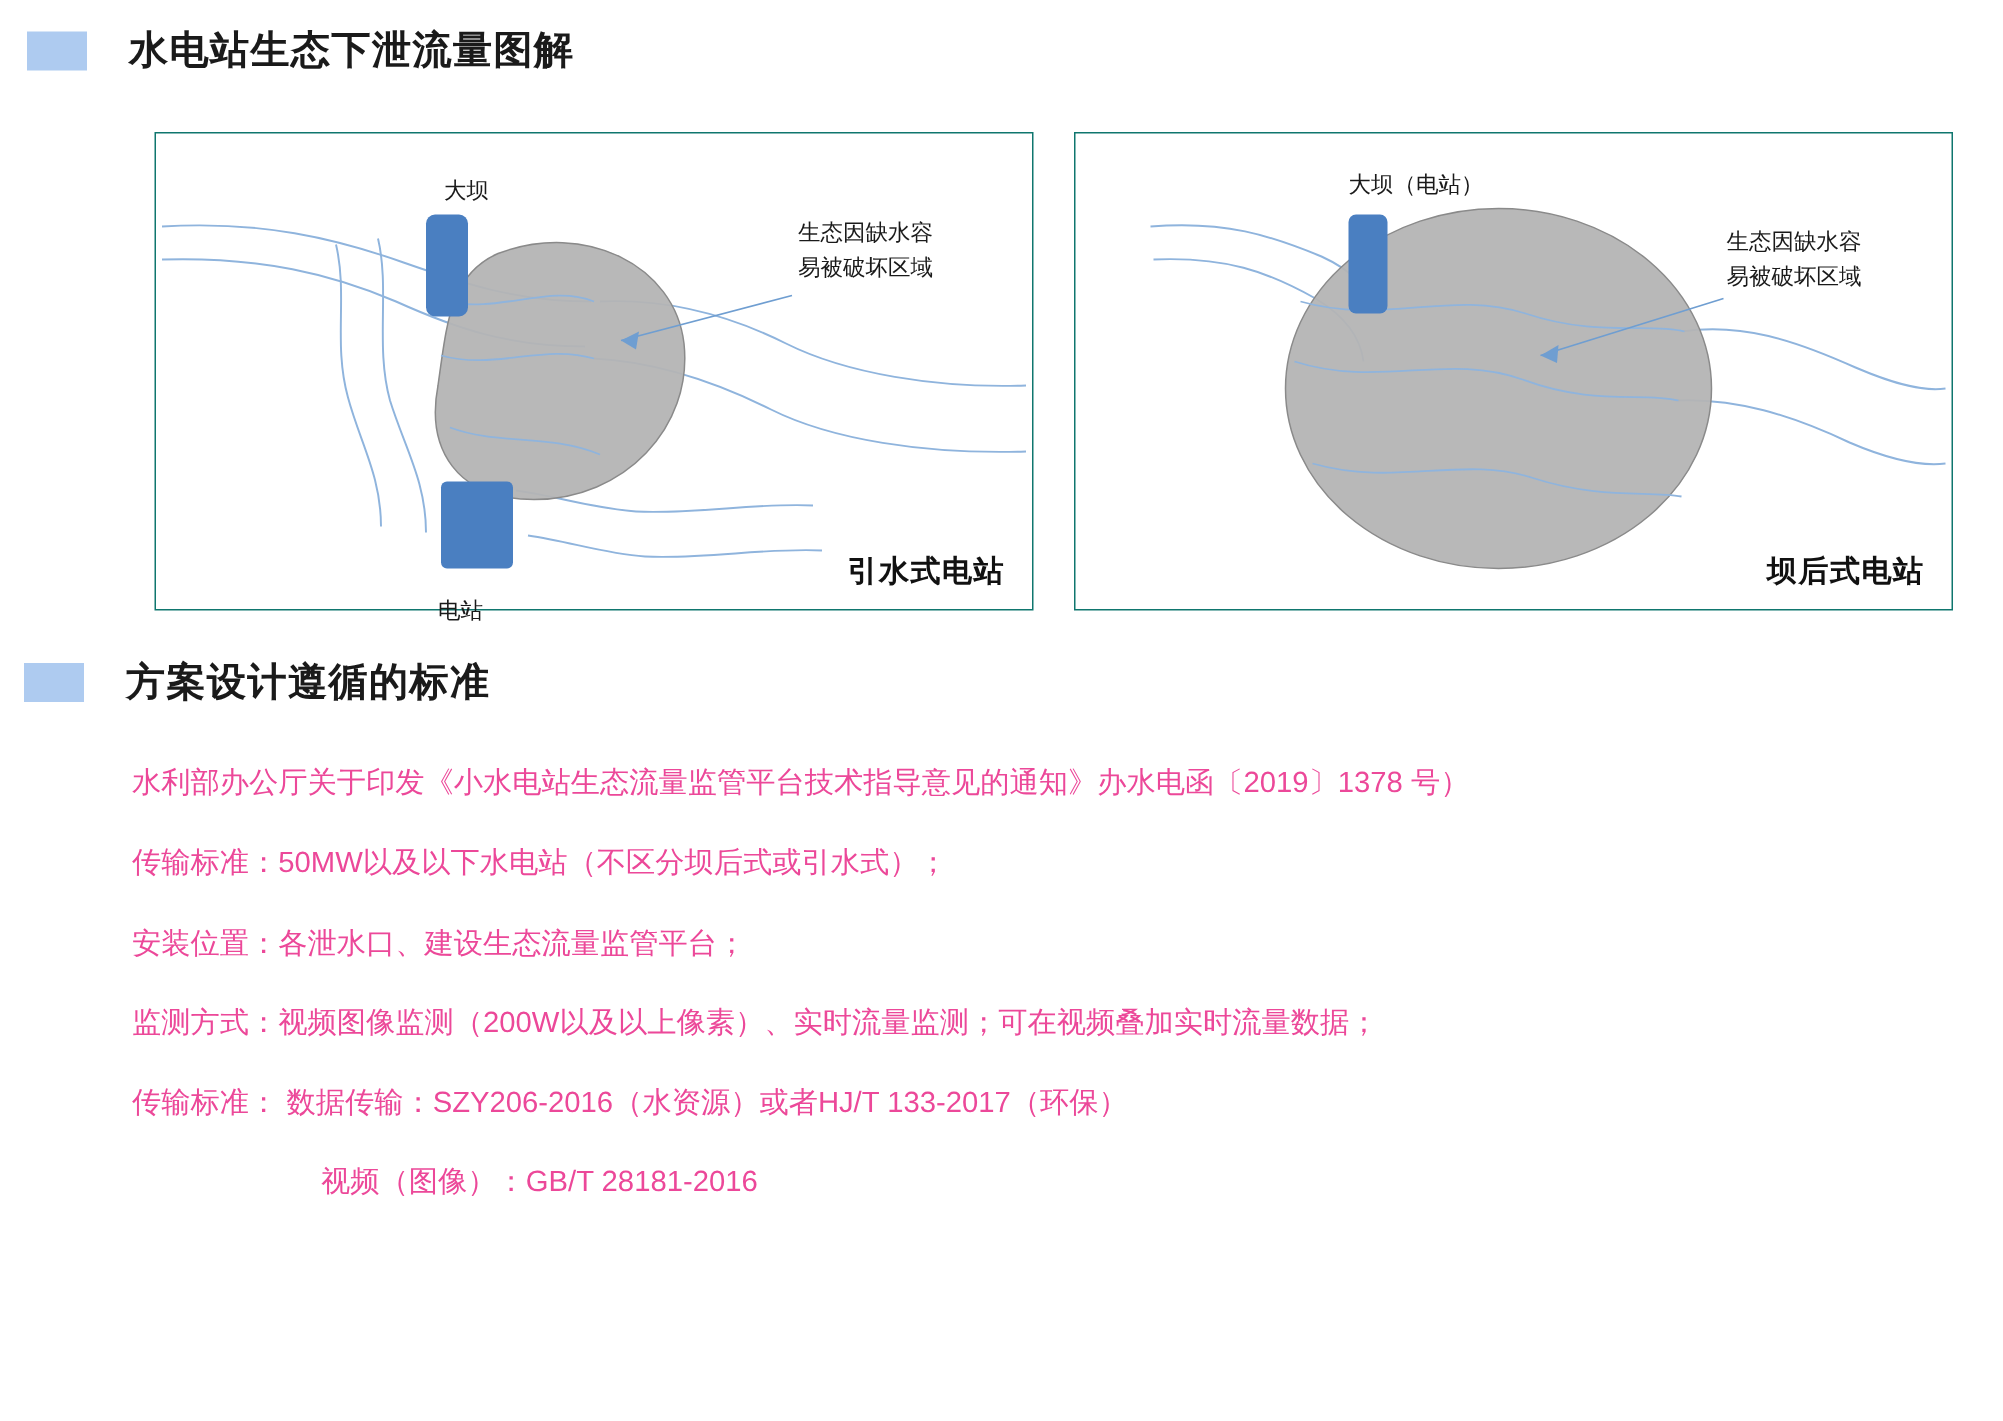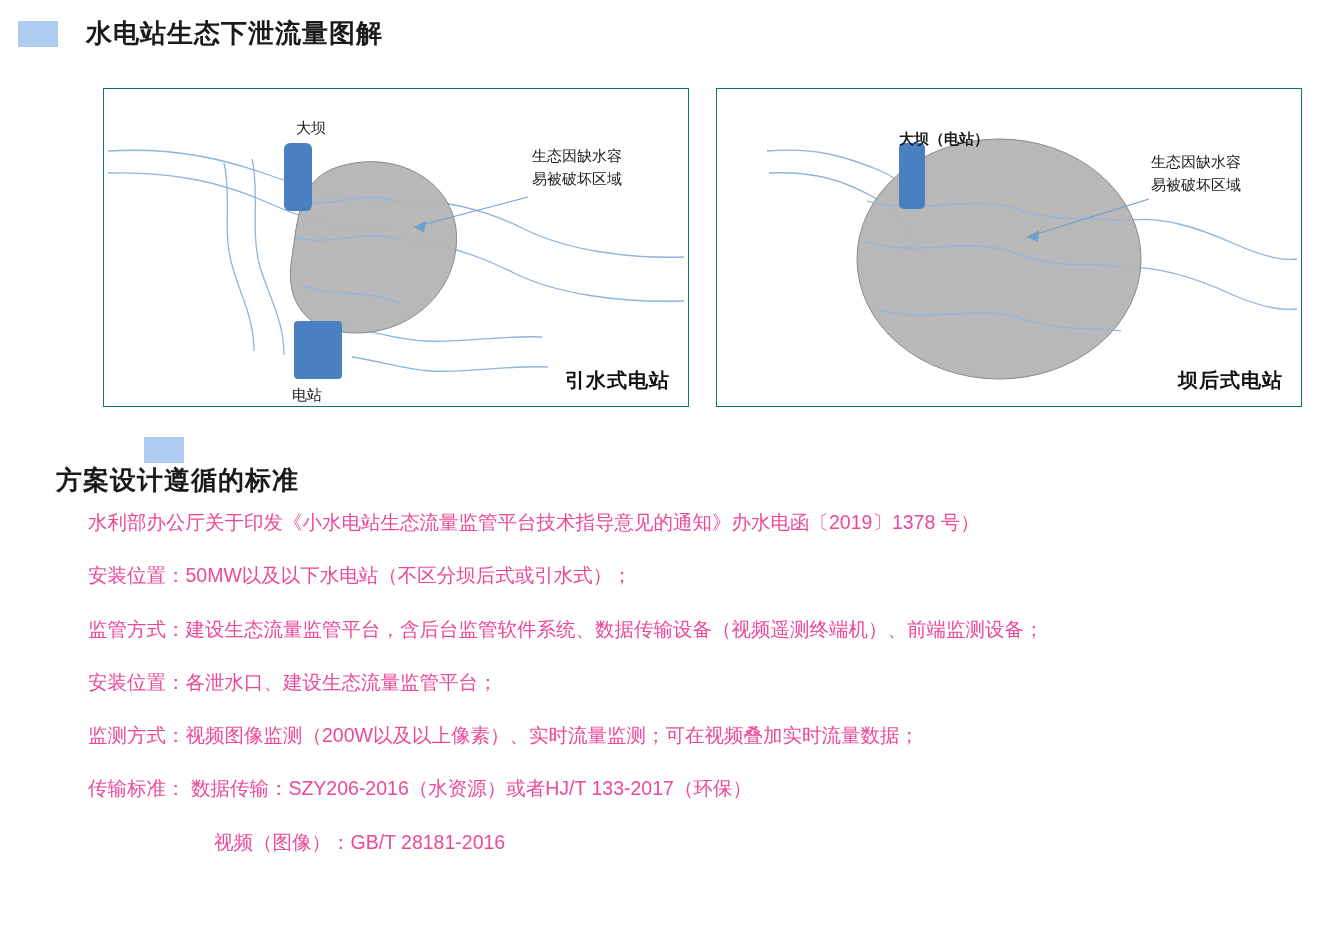--- a/index.html
+++ b/index.html
@@ -26,21 +26,21 @@
   .head-title {
     margin-left: 28px;
     font-size: 26px;
     font-weight: bold;
     letter-spacing: 1px;
     color: #1a1a1a;
     white-space: nowrap;
   }
 
   #head1 { position: absolute; left: 18px; top: 16px; }
-  #head2 { position: absolute; left: 28px; top: 437px; flex-direction: column; }
+  #head2 { position: absolute; left: 16px; top: 437px; }
 
   
   .panel {
     position: absolute;
     border: 1px solid #0f766e;
     background: #fff;
   }
   #panel-left  { left: 103px; top: 88px; width: 586px; height: 319px; }
   #panel-right { left: 716px; top: 88px; width: 586px; height: 319px; }
 
@@ -117,21 +117,21 @@
 
       <rect x="190" y="232" width="48" height="58" rx="4" fill="#4a7fc1"></rect>
 
       <g stroke="#6f9ed1" stroke-width="1.1" fill="none">
         <path d="M424 108 L 310 138"></path>
       </g>
       <polygon points="310,138 322,132 320,144" fill="#6f9ed1"></polygon>
     </svg>
 
     <div class="diag-text" style="left:192px; top:28px;">大坝</div>
-    <div class="diag-text" style="left:188px; top:295px;">电站</div>
+    <div class="diag-text" style="left:188px; top:308px;">电站</div>
     <div class="diag-text" style="left:428px; top:56px;">生态因缺水容</div>
     <div class="diag-text" style="left:428px; top:79px;">易被破坏区域</div>
 
     <div class="panel-label">引水式电站</div>
   </div>
 
   <div class="panel" id="panel-right">
 
     <svg class="diag-svg" width="584" height="317" viewBox="0 0 584 317">
 
@@ -151,35 +151,34 @@
       </g>
 
       <rect x="182" y="54" width="26" height="66" rx="5" fill="#4a7fc1"></rect>
 
       <g stroke="#6f9ed1" stroke-width="1.1" fill="none">
         <path d="M432 110 L 310 148"></path>
       </g>
       <polygon points="310,148 322,141 321,153" fill="#6f9ed1"></polygon>
     </svg>
 
-    <div class="diag-text" style="left:182px; top:39px;font-weight:bold;">大坝（电站）</div>
+    <div class="diag-text" style="left:182px; top:24px;">大坝（电站）</div>
     <div class="diag-text" style="left:434px; top:62px;">生态因缺水容</div>
     <div class="diag-text" style="left:434px; top:85px;">易被破坏区域</div>
 
     <div class="panel-label">坝后式电站</div>
   </div>
 
   <div class="section-head" id="head2">
     <div class="head-marker"></div>
     <div class="head-title">方案设计遵循的标准</div>
   </div>
 
   <div class="std-list">
     <div class="std-line">水利部办公厅关于印发《小水电站生态流量监管平台技术指导意见的通知》办水电函〔2019〕1378 号）</div>
-    <div class="std-line">安装位置：50MW以及以下水电站（不区分坝后式或引水式）；</div>
-    <div class="std-line">监管方式：建设生态流量监管平台，含后台监管软件系统、数据传输设备（视频遥测终端机）、前端监测设备；</div>
+    <div class="std-line">传输标准：50MW以及以下水电站（不区分坝后式或引水式）；</div>
     <div class="std-line">安装位置：各泄水口、建设生态流量监管平台；</div>
     <div class="std-line">监测方式：视频图像监测（200W以及以上像素）、实时流量监测；可在视频叠加实时流量数据；</div>
     <div class="std-line">传输标准： 数据传输：SZY206-2016（水资源）或者HJ/T 133-2017（环保）</div>
     <div class="std-line indent">视频（图像）：GB/T 28181-2016</div>
   </div>
 
 </div>
 
 </body></html>

